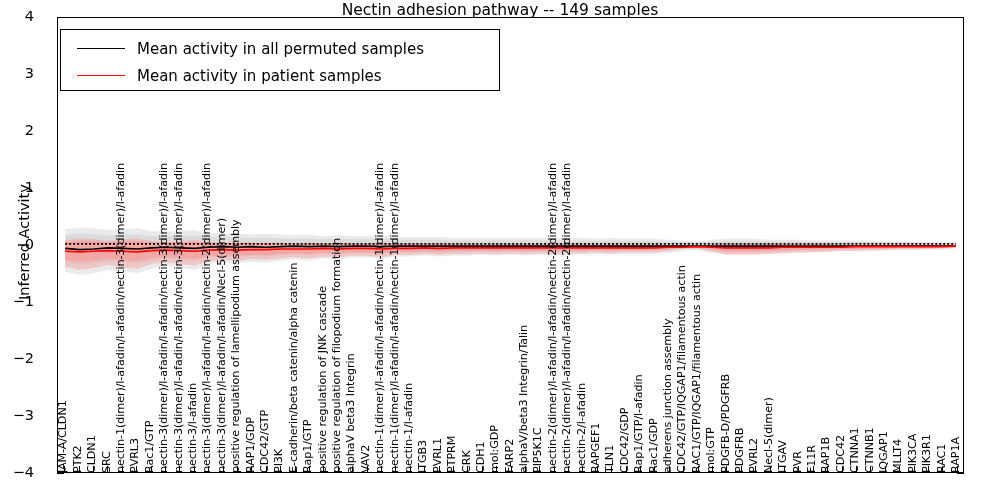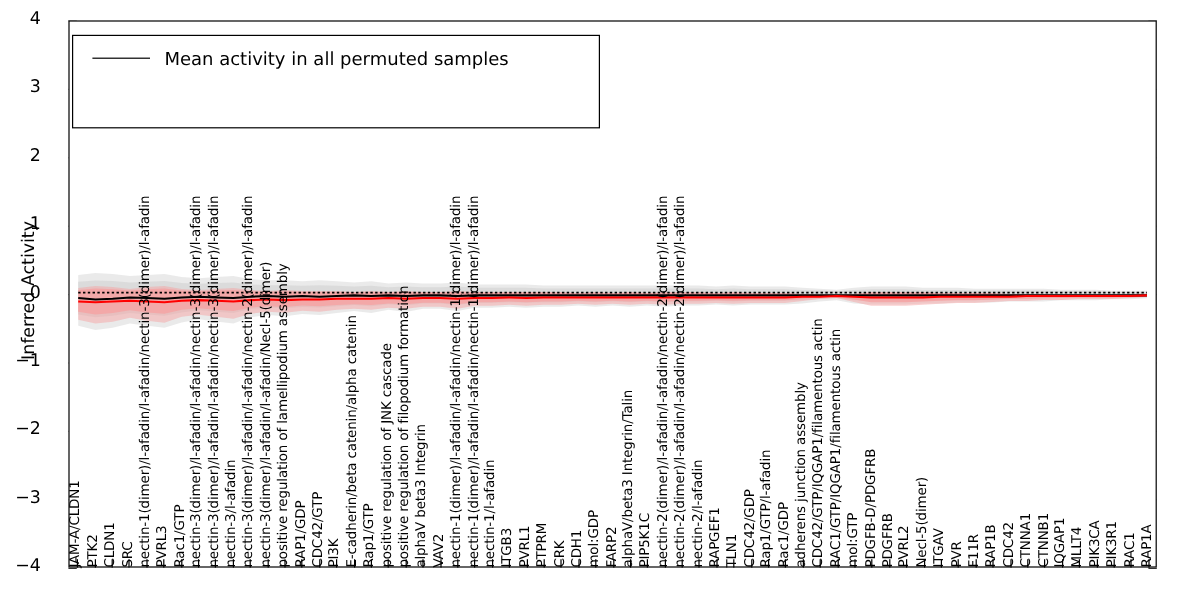--- a/index.html
+++ b/index.html
@@ -29,34 +29,35 @@
   #xlabel{position:absolute;left:0;top:479px;width:1000px;text-align:center;
           font-size:14px;}
   #xticks{position:absolute;left:57px;top:473px;width:907px;height:1px;}
   .xtickmark{position:absolute;top:-7px;width:0;height:7px;border-left:1.2px solid #000;}
   #xlabels{position:absolute;left:57px;top:473px;width:907px;height:0;}
   .xlab{position:absolute;bottom:0;font-size:11.2px;line-height:11px;
         white-space:nowrap;transform:rotate(-90deg);transform-origin:left bottom;
         letter-spacing:-0.1px;}
 
   
-  #legend{position:absolute;left:60px;top:29px;width:440px;height:78px;
+  #legend{position:absolute;left:60px;top:29px;width:440px;height:62px;
           background:#fff;border:1.4px solid #000;box-sizing:border-box;
           padding:5px 8px 5px 8px;text-align:center;}
   .lgrow{display:flex;align-items:center;height:27px;}
   .lgline{width:48px;height:0;margin:0 12px 0 8px;flex:none;}
   .lgline.k{border-top:1.6px solid #000;}
   .lgline.r{border-top:1.6px solid #ff0000;}
   .lgtxt{font-size:15px;}
 </style>
 </head>
 <body>
 
 <div id="fig">
 
+  <div id="title">Nectin adhesion pathway -- 149 samples</div>
 
   <div id="ylabel">Inferred Activity</div>
   <div id="yticklabels">
       <div class="ytick" style="top: 9px;">4</div>
       <div class="ytick" style="top: 66px;">3</div>
       <div class="ytick" style="top: 123px;">2</div>
       <div class="ytick" style="top: 180px;">1</div>
       <div class="ytick" style="top: 237px;">0</div>
       <div class="ytick" style="top: 294px;">−1</div>
       <div class="ytick" style="top: 351px;">−2</div>
@@ -225,15 +226,19 @@
       <div class="xlab" style="left: 875.208px;">PIK3R1</div>
       <div class="xlab" style="left: 889.605px;">RAC1</div>
       <div class="xlab" style="left: 904.002px;">RAP1A</div>
     </div>
 
   <div id="legend">
     <div class="lgrow">
       <span class="lgline k"></span>
       <span class="lgtxt">Mean activity in all permuted samples</span>
     </div>
+    <div class="lgrow">
+      <span class="lgline r"></span>
+      <span class="lgtxt">Mean activity in patient samples</span>
+    </div>
   </div>
 
 </div>
 
 </body></html>

